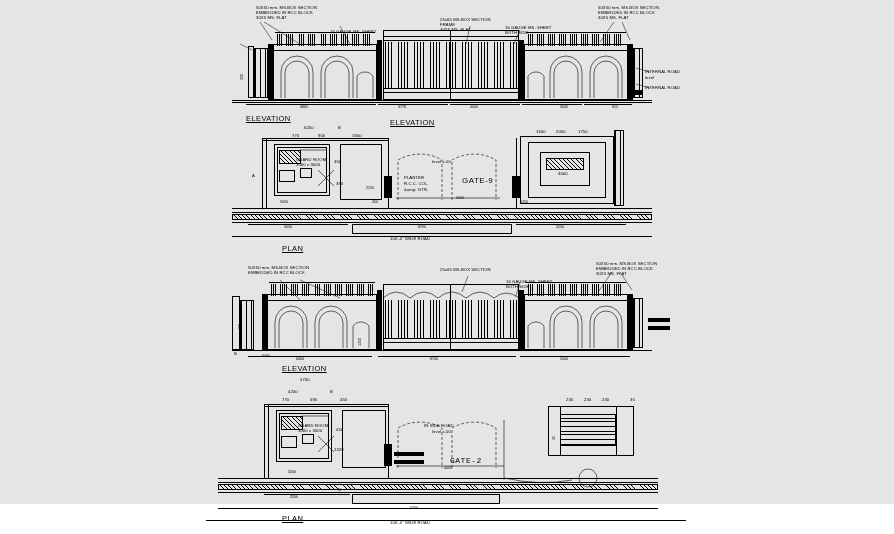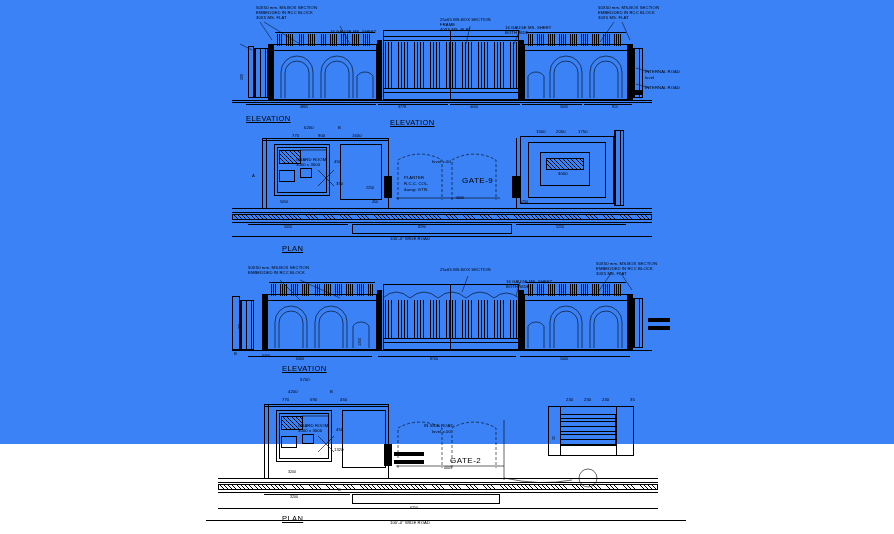--- a/index.html
+++ b/index.html
@@ -1,17 +1,17 @@
 <!DOCTYPE html>
 <html><head>
 <meta charset="utf-8">
 <style>
   html,body{margin:0;padding:0;background:#ffffff;}
   body{width:894px;height:534px;overflow:hidden;font-family:"Liberation Sans",sans-serif;}
-  #sheet{position:relative;width:894px;height:444px;background:#3b82f6;}
+  #sheet{position:relative;width:894px;height:504px;background:#e5e5e5;}
   .lbl{position:absolute;font-size:4.2px;line-height:1.05;color:#000;white-space:nowrap;letter-spacing:.1px;}
   .ttl{position:absolute;font-size:7.5px;color:#000;text-decoration:underline;letter-spacing:.4px;}
   .gname{position:absolute;font-size:8px;color:#000;letter-spacing:.5px;}
   .dim{position:absolute;font-size:3.6px;color:#000;white-space:nowrap;}
   .vdim{position:absolute;font-size:3.6px;color:#000;white-space:nowrap;transform-origin:0 0;transform:rotate(-90deg);}
   .ln{position:absolute;background:#000;}
   .h{height:1px;}
   .v{width:1px;}
   .box{position:absolute;border:1px solid #000;box-sizing:border-box;}
   .hatch{position:absolute;box-sizing:border-box;border:1px solid #000;
@@ -332,21 +332,21 @@
     </g>
     <g stroke="#000" stroke-width="0.6" fill="none">
       <path d="M396,466 L504,466"></path>
       <path d="M504,420 L504,480"></path>
       <path d="M504,478 Q540,486 572,480"></path>
       <circle cx="588" cy="478" r="9"></circle>
     </g>
   </svg>
   <div class="lbl" style="left:424px;top:424px;">IN SIDE ROAD</div>
   <div class="lbl" style="left:432px;top:430px;">level  ±.00</div>
-  <div class="gname" style="left:450px;top:456px;">GATE-2</div>
+  <div class="gname" style="left:450px;top:456px;font-family:Liberation Mono, monospace;">GATE-2</div>
   <div class="dim" style="left:444px;top:466px;">4005</div>
 
   <div class="box" style="left:548px;top:406px;width:86px;height:50px;"></div>
   <div class="hatchh" style="left:560px;top:414px;width:56px;height:32px;"></div>
   <div class="ln v" style="left:560px;top:406px;height:50px;"></div>
   <div class="ln v" style="left:616px;top:406px;height:50px;"></div>
   <div class="lbl" style="left:566px;top:398px;">230</div>
   <div class="lbl" style="left:584px;top:398px;">230</div>
   <div class="lbl" style="left:602px;top:398px;">230</div>
   <div class="lbl" style="left:630px;top:398px;">35</div>

